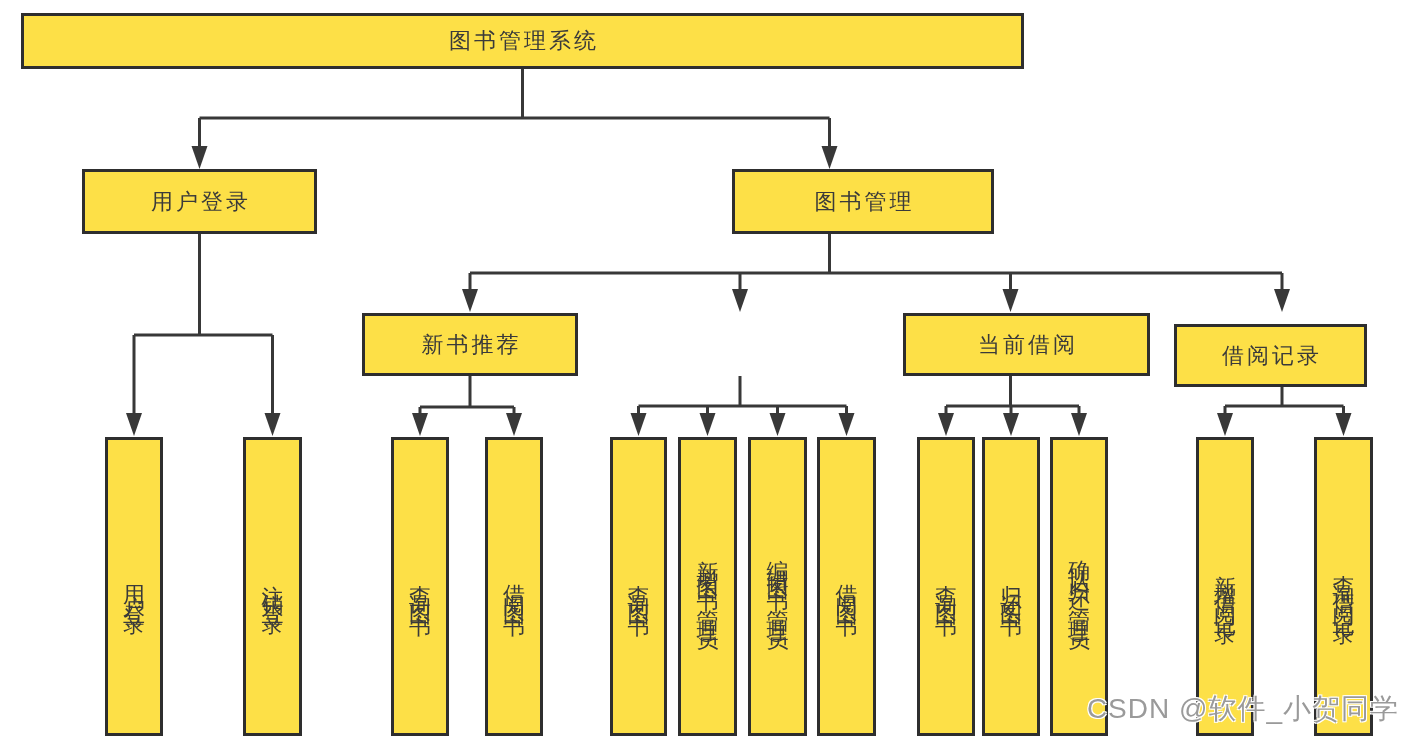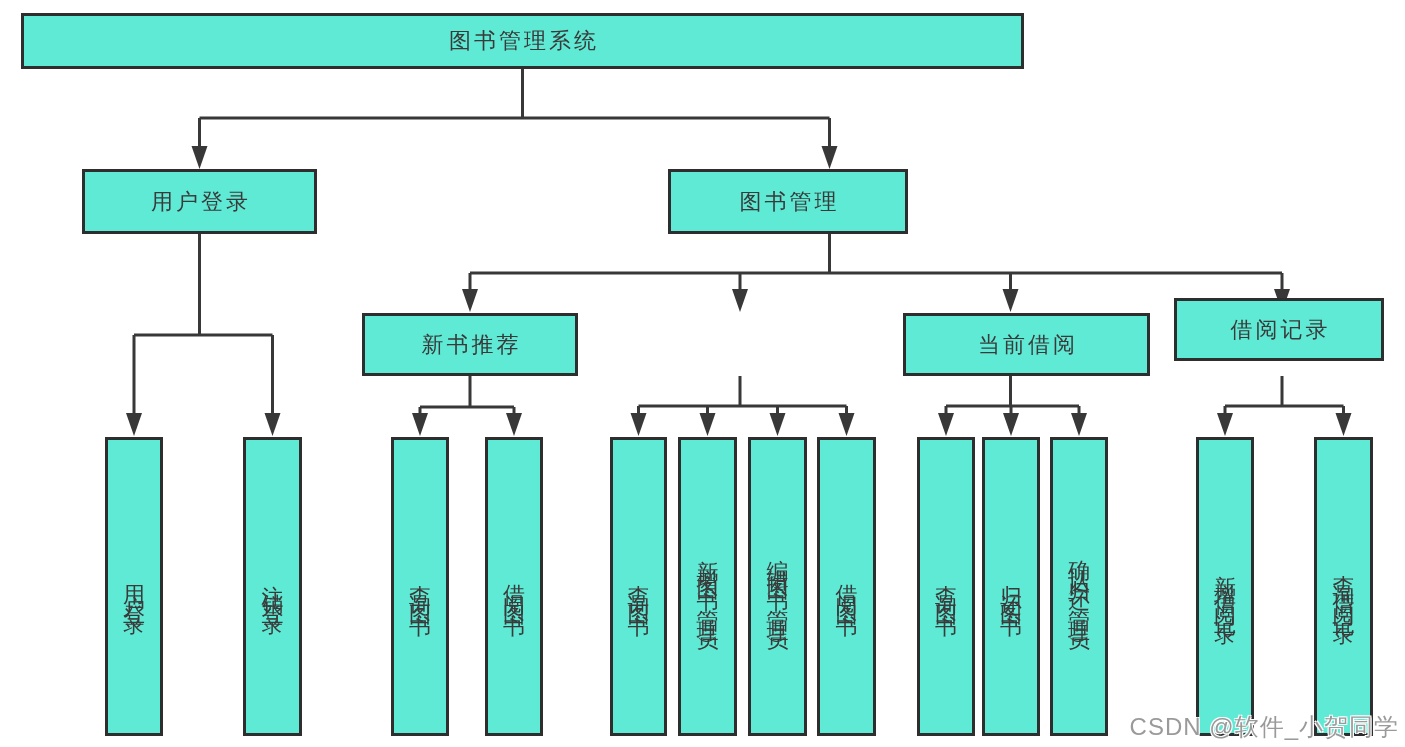--- a/index.html
+++ b/index.html
@@ -5,36 +5,36 @@
   html, body { margin:0; padding:0; background:#ffffff; }
   .canvas {
     position:relative; width:1405px; height:747px;
     background:#ffffff; overflow:hidden;
     font-family:"Liberation Sans", sans-serif;
   }
   svg.connectors { position:absolute; left:0; top:0; }
   .box {
     position:absolute; box-sizing:border-box;
     border:3px solid var(--border, #2e2e2e);
-    background:#5eead4;
+    background:#fde047;
     display:flex; align-items:center; justify-content:center;
     color:var(--text, #3a3a3a);
   }
   .hlabel {
     font-size:22px; letter-spacing:3px; padding-left:3px;
     white-space:nowrap;
   }
   .vlabel {
     writing-mode:vertical-rl; text-orientation:mixed;
     font-size:22px; letter-spacing:10px; line-height:1;
     white-space:nowrap;
   }
   .watermark {
-    position:absolute; right:6px; bottom:4px;
-    font-size:24px; letter-spacing:1px;
+    position:absolute; right:6px; bottom:19px;
+    font-size:28px; letter-spacing:1px;
     color:var(--watermark, #9a9a9a);
     text-shadow:-1px -1px 0 #fff, 1px 1px 0 #fff, 1px -1px 0 #fff, -1px 1px 0 #fff;
   }
 </style>
 </head>
 <body>
 
 <div class="canvas">
 
   <svg class="connectors" width="1405" height="747" viewBox="0 0 1405 747">
@@ -80,31 +80,31 @@
     </g>
   </svg>
 
   <div class="box" style="left:21px; top:13px; width:1003px; height:56px">
     <span class="hlabel">图书管理系统</span>
   </div>
 
   <div class="box" style="left:82px; top:169px; width:235px; height:65px">
     <span class="hlabel">用户登录</span>
   </div>
-  <div class="box" style="left:668px; top:169px; width:240px; height:65px">
+  <div class="box" style="left:732px; top:169px; width:262px; height:65px">
     <span class="hlabel">图书管理</span>
   </div>
 
   <div class="box" style="left:362px; top:313px; width:216px; height:63px">
     <span class="hlabel">新书推荐</span>
   </div>
   <div class="box" style="left:903px; top:313px; width:247px; height:63px">
     <span class="hlabel">当前借阅</span>
   </div>
-  <div class="box" style="left:1174px; top:298px; width:210px; height:63px">
+  <div class="box" style="left:1174px; top:324px; width:193px; height:63px">
     <span class="hlabel">借阅记录</span>
   </div>
 
   <div class="box" style="left:105px; top:437px; width:58px; height:299px">
     <span class="vlabel">用户登录</span>
   </div>
   <div class="box" style="left:243px; top:437px; width:59px; height:299px">
     <span class="vlabel">注销登录</span>
   </div>
 

